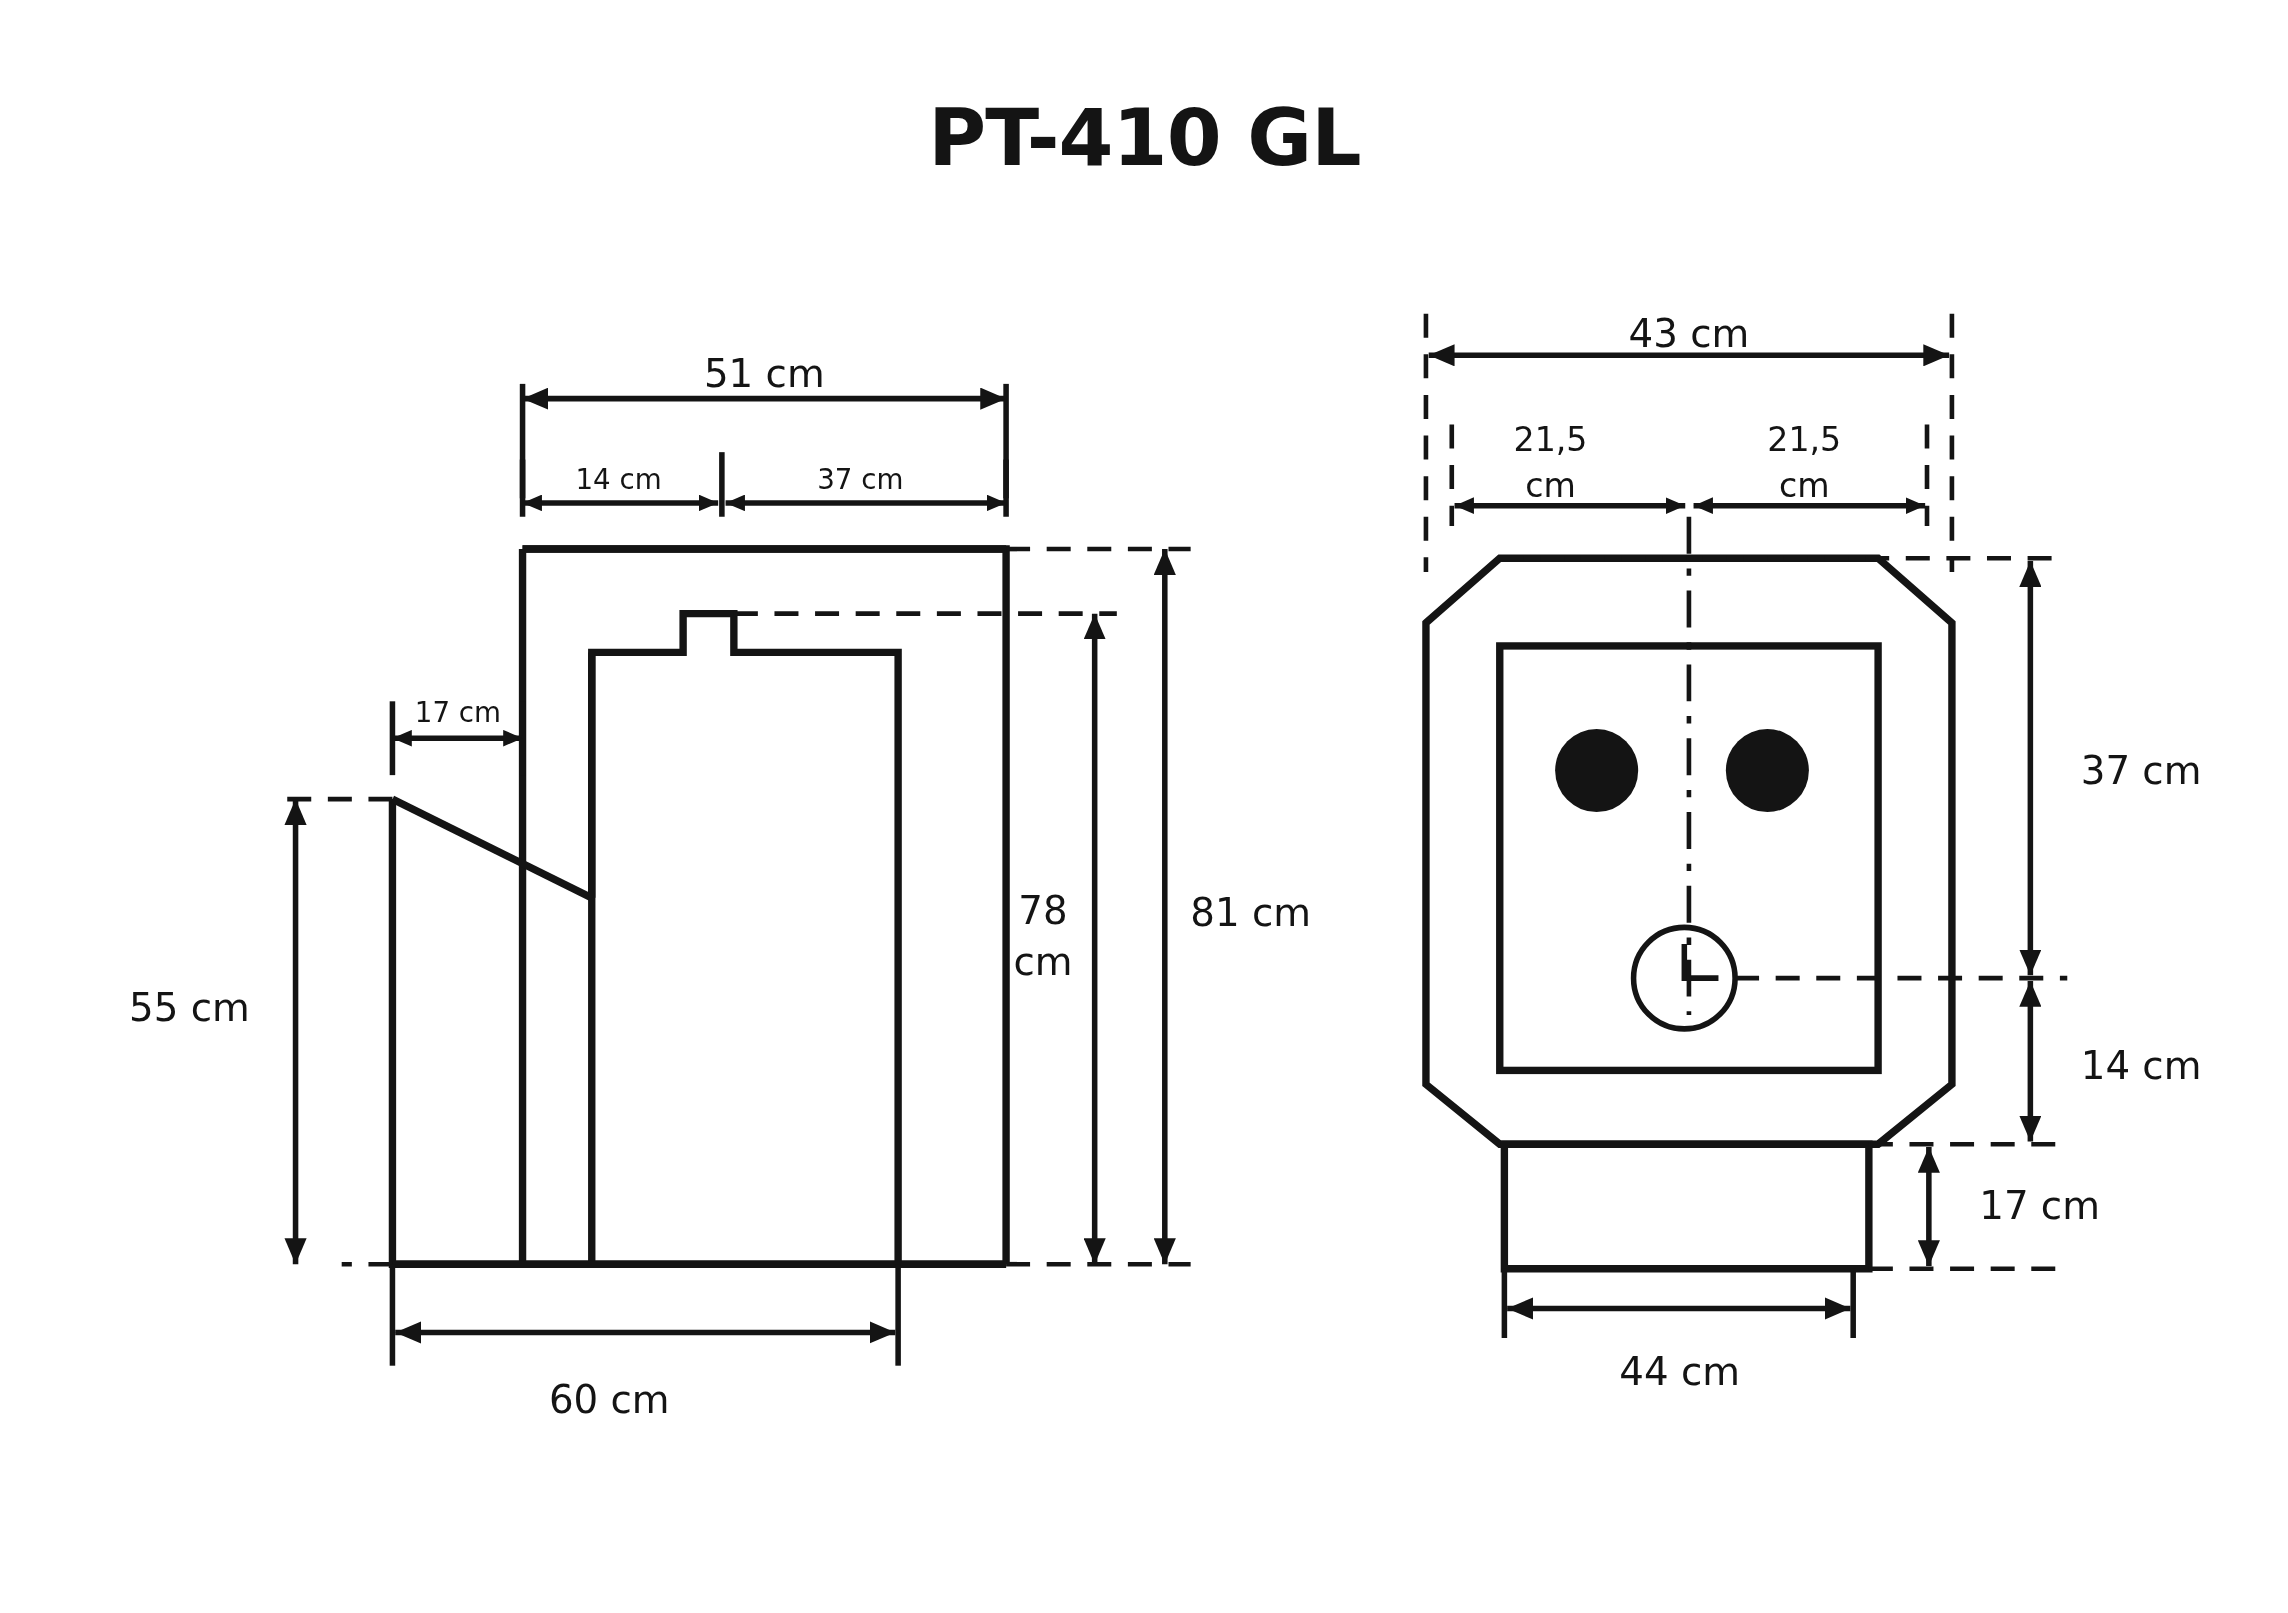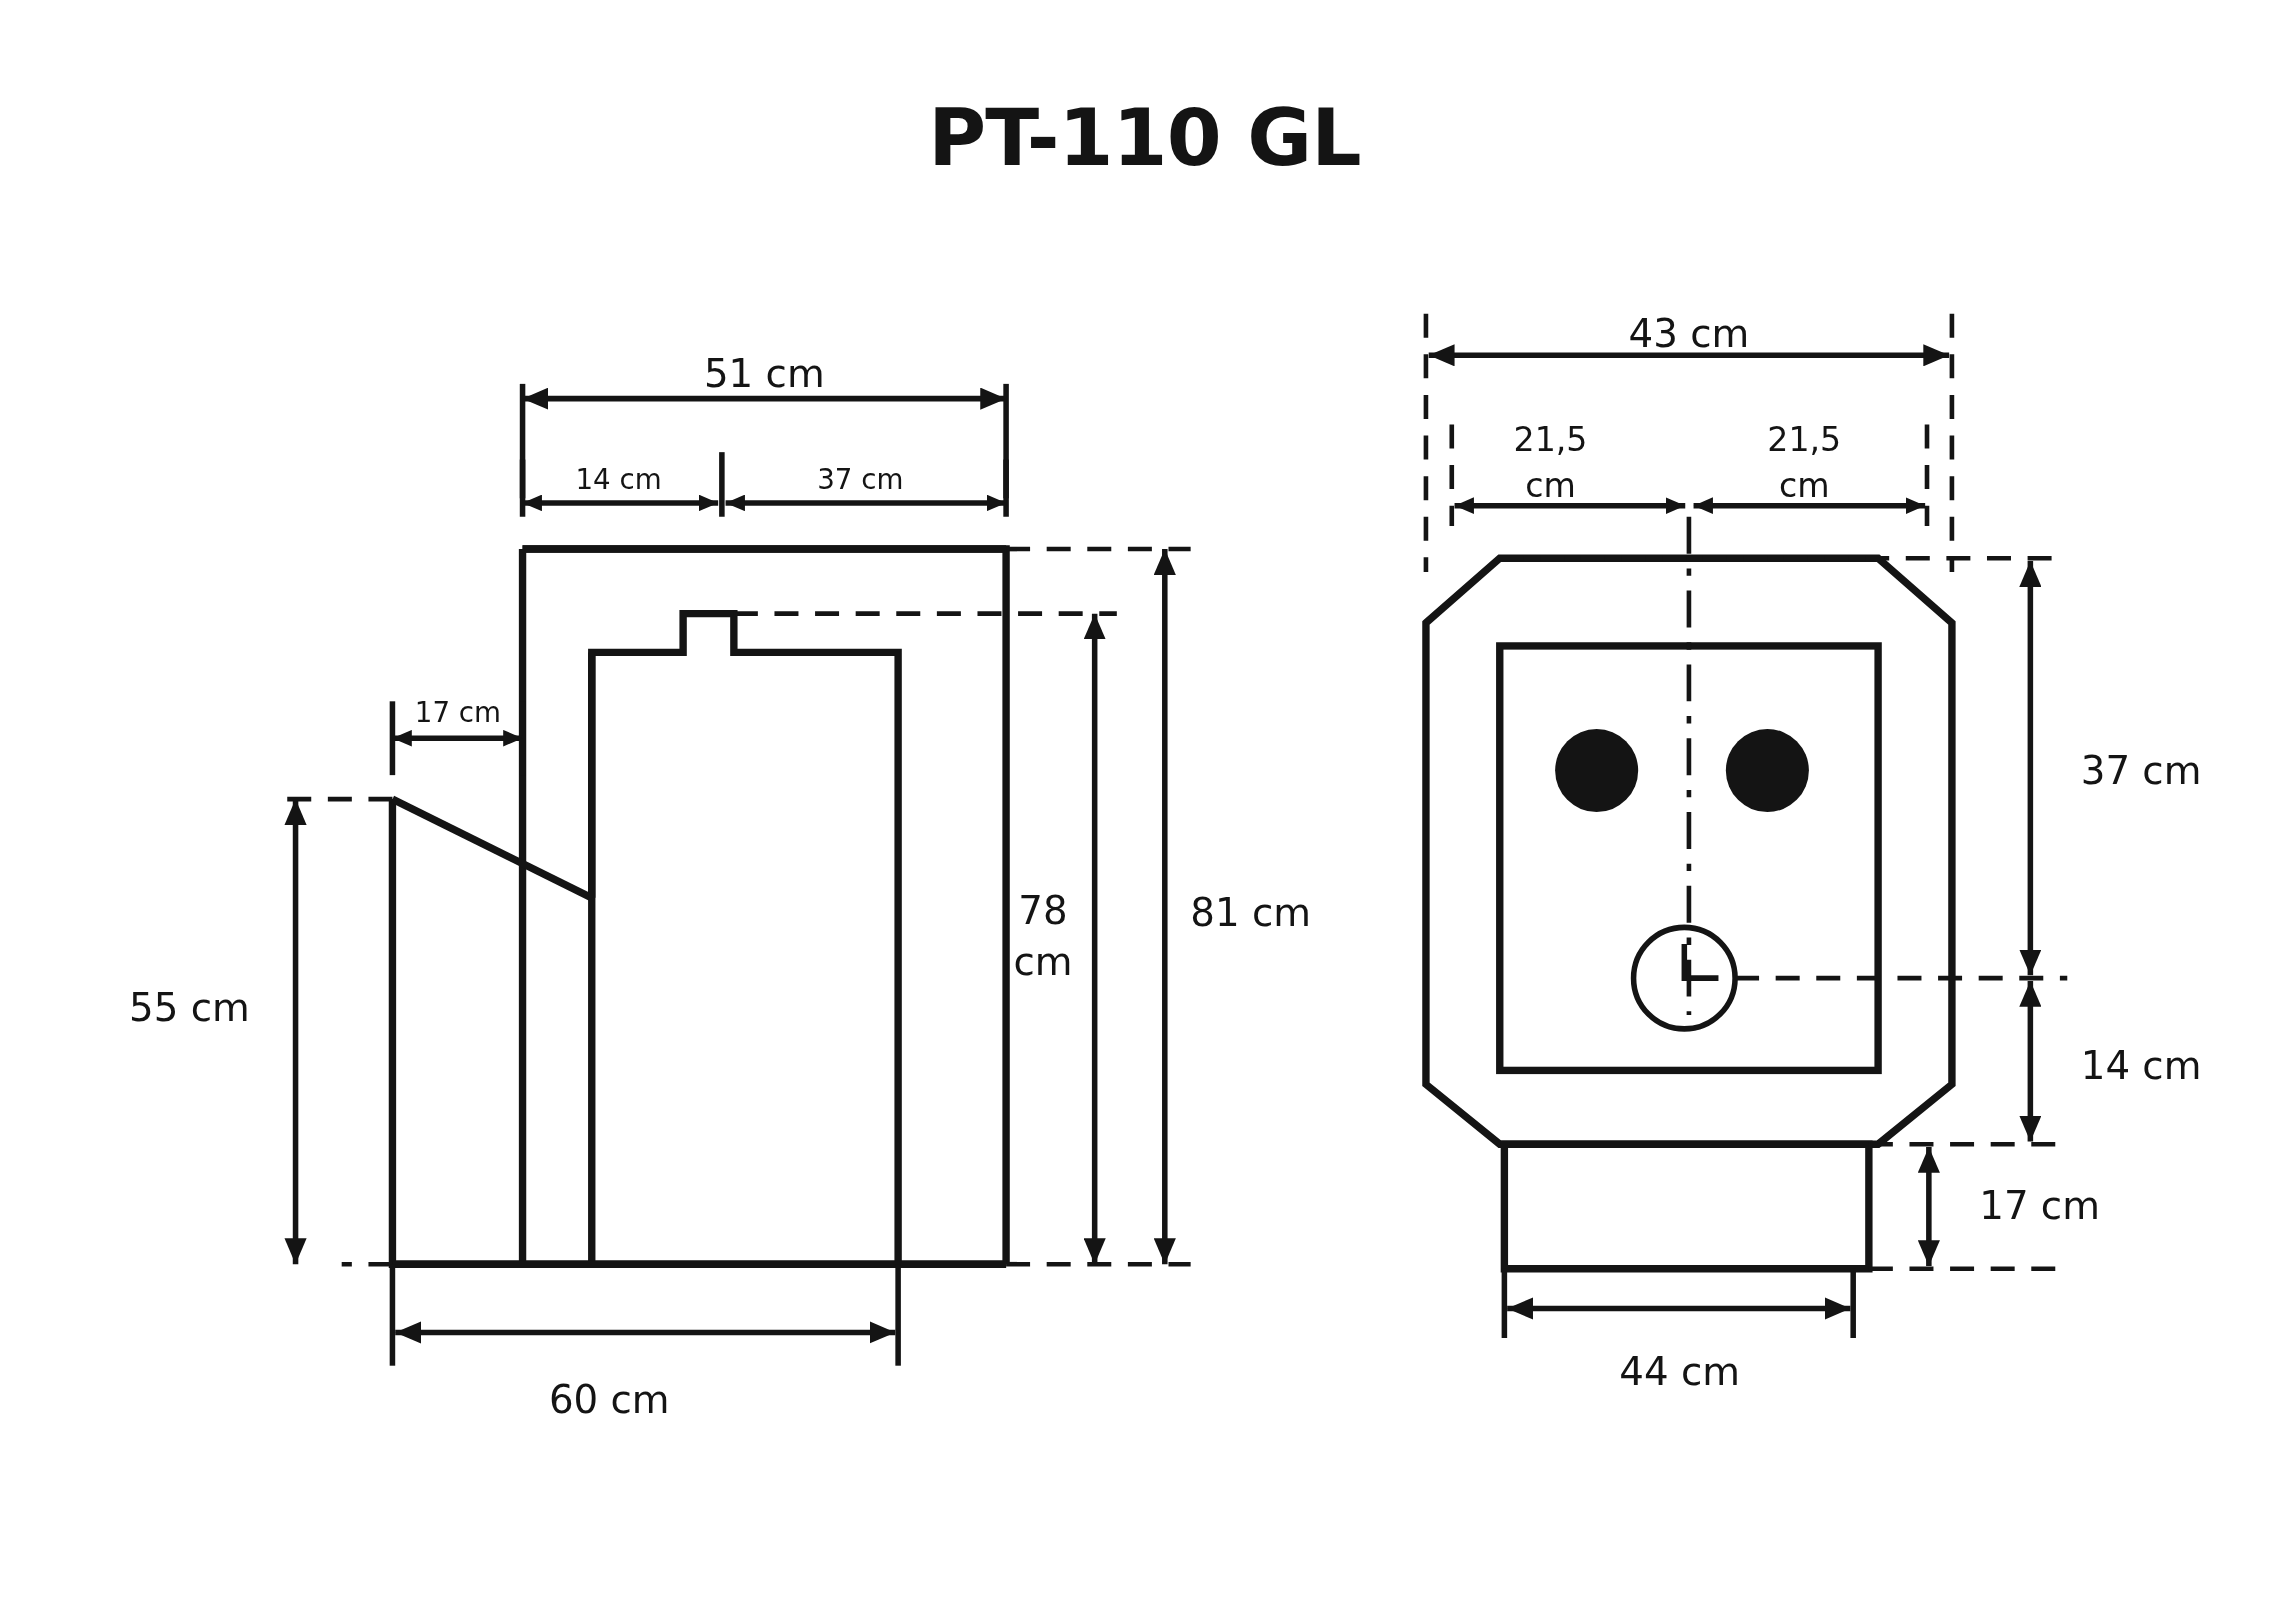--- a/index.html
+++ b/index.html
@@ -82,21 +82,21 @@
   }
   .big { font-size: 42px; }
   .mid { font-size: 36px; }
   .small { font-size: 30px; }
 </style>
 </head>
 <body>
 
 <div id="stage">
 
-  <div id="title">PT-110 GL</div>
+  <div id="title">PT-410 GL</div>
 
   <svg id="drawing" width="2289" height="1613" viewBox="0 0 2480 1748">
     <defs>
       <marker id="arrR" markerWidth="30" markerHeight="24" refX="28" refY="12" orient="auto" markerUnits="userSpaceOnUse">
         <path d="M0,0 L28,12 L0,24 z" fill="#141414"></path>
       </marker>
       <marker id="arrL" markerWidth="30" markerHeight="24" refX="2" refY="12" orient="auto" markerUnits="userSpaceOnUse">
         <path d="M30,0 L2,12 L30,24 z" fill="#141414"></path>
       </marker>
       <marker id="arrRs" markerWidth="22" markerHeight="18" refX="21" refY="9" orient="auto" markerUnits="userSpaceOnUse">

